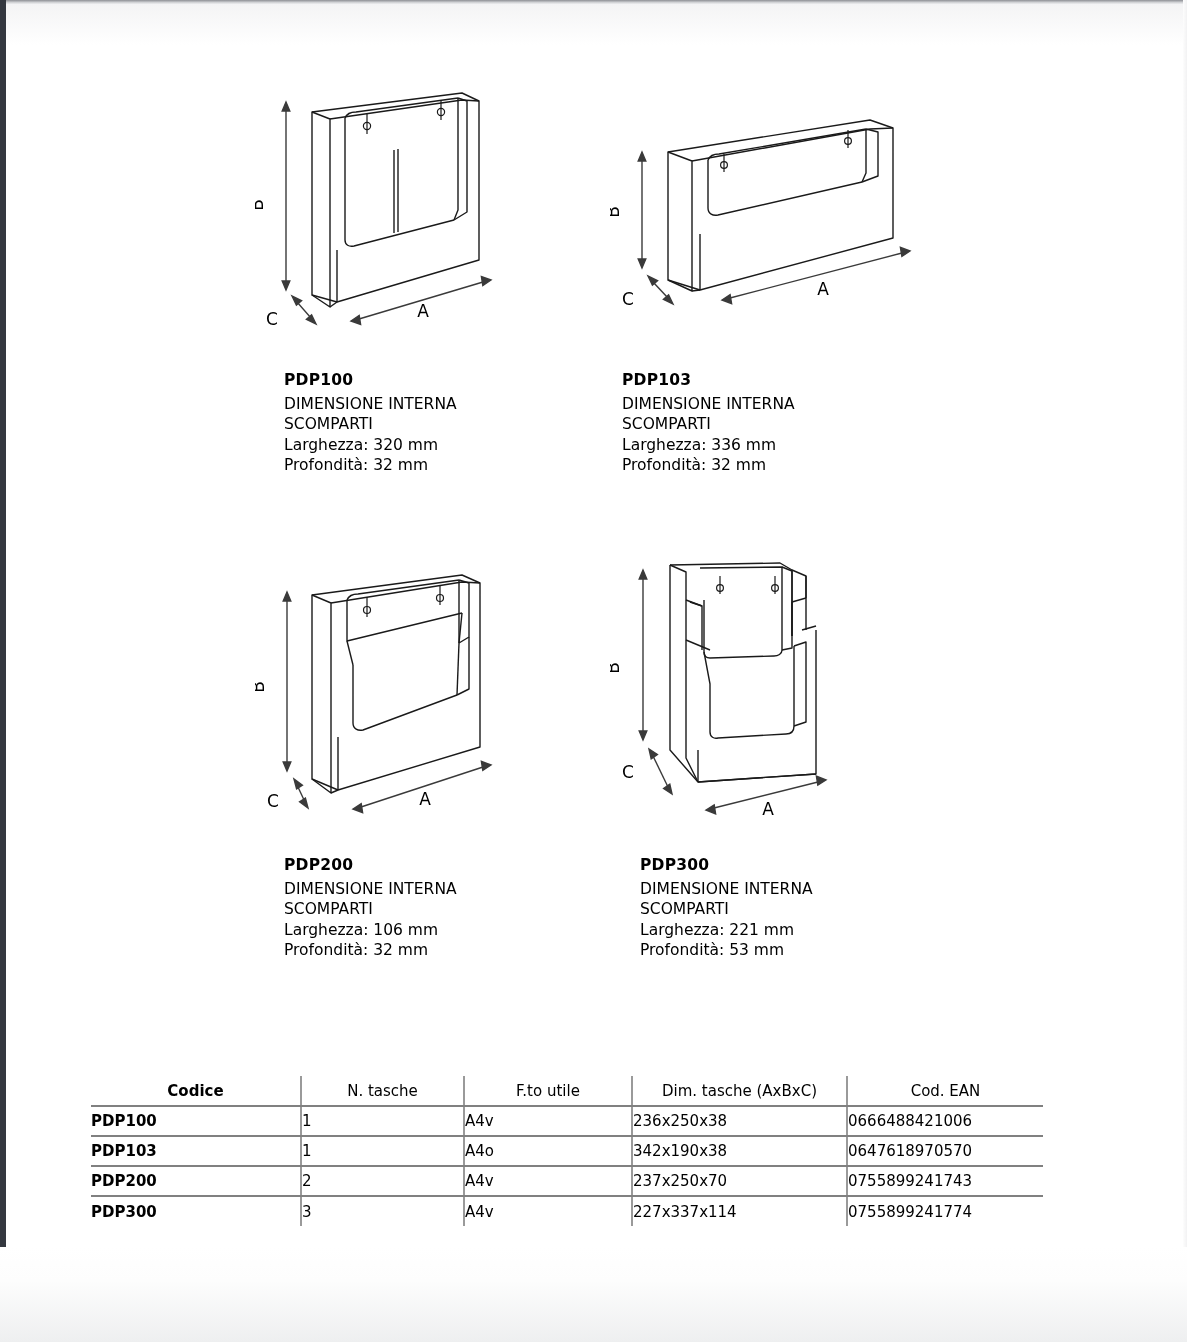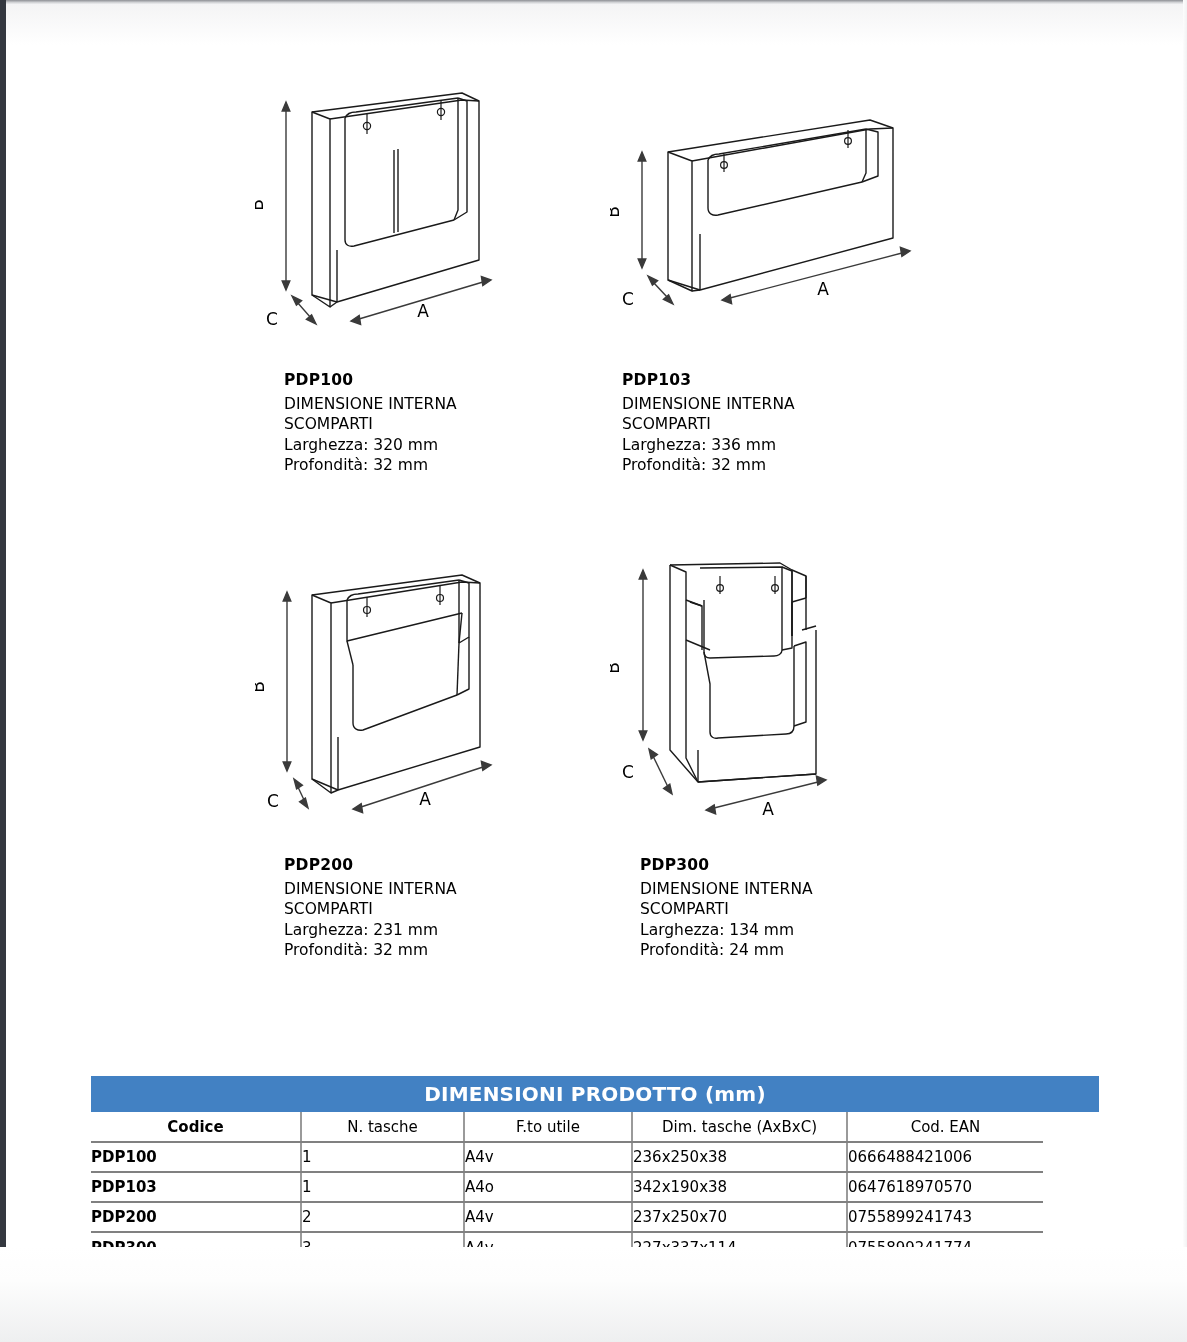--- a/index.html
+++ b/index.html
@@ -208,21 +208,21 @@
           <text x="9" y="132" transform="rotate(-90 9 132)" text-anchor="middle">B</text>
           <text x="170" y="250" text-anchor="middle">A</text>
           <text x="18" y="252" text-anchor="middle">C</text>
         </g>
       </svg>
     </div>
     <div class="caption" style="left:29px; top:300px;">
       <span class="code">PDP200</span>
       <span class="ln">DIMENSIONE INTERNA</span>
       <span class="ln">SCOMPARTI</span>
-      <span class="ln">Larghezza: 231 mm</span>
+      <span class="ln">Larghezza: 106 mm</span>
       <span class="ln">Profondità: 32 mm</span>
     </div>
   </div>
 
   <div class="prod" style="left:610px; top:550px; width:300px; height:290px;">
     <div class="dwg">
       <svg width="300" height="290" viewBox="0 0 300 290">
         <g fill="none" stroke="#1a1a1a" stroke-width="1.4" stroke-linejoin="round">
 
           <path d="M60 15 L170 13 L182 20 L182 86"></path>
@@ -268,27 +268,26 @@
           <text x="9" y="118" transform="rotate(-90 9 118)" text-anchor="middle">B</text>
           <text x="158" y="265" text-anchor="middle">A</text>
           <text x="18" y="228" text-anchor="middle">C</text>
         </g>
       </svg>
     </div>
     <div class="caption" style="left:30px; top:305px;">
       <span class="code">PDP300</span>
       <span class="ln">DIMENSIONE INTERNA</span>
       <span class="ln">SCOMPARTI</span>
-      <span class="ln">Larghezza: 134 mm</span>
-      <span class="ln">Profondità: 24 mm</span>
+      <span class="ln">Larghezza: 221 mm</span>
+      <span class="ln">Profondità: 53 mm</span>
     </div>
   </div>
 
   <div class="tbl">
-    <div class="tbl-title">DIMENSIONI PRODOTTO (mm)</div>
     <table>
       <colgroup>
         <col class="c1">
           <col class="c2">
           <col class="c3">
           <col class="c4">
           <col class="c5">
       </colgroup>
       <thead>
         <tr>

